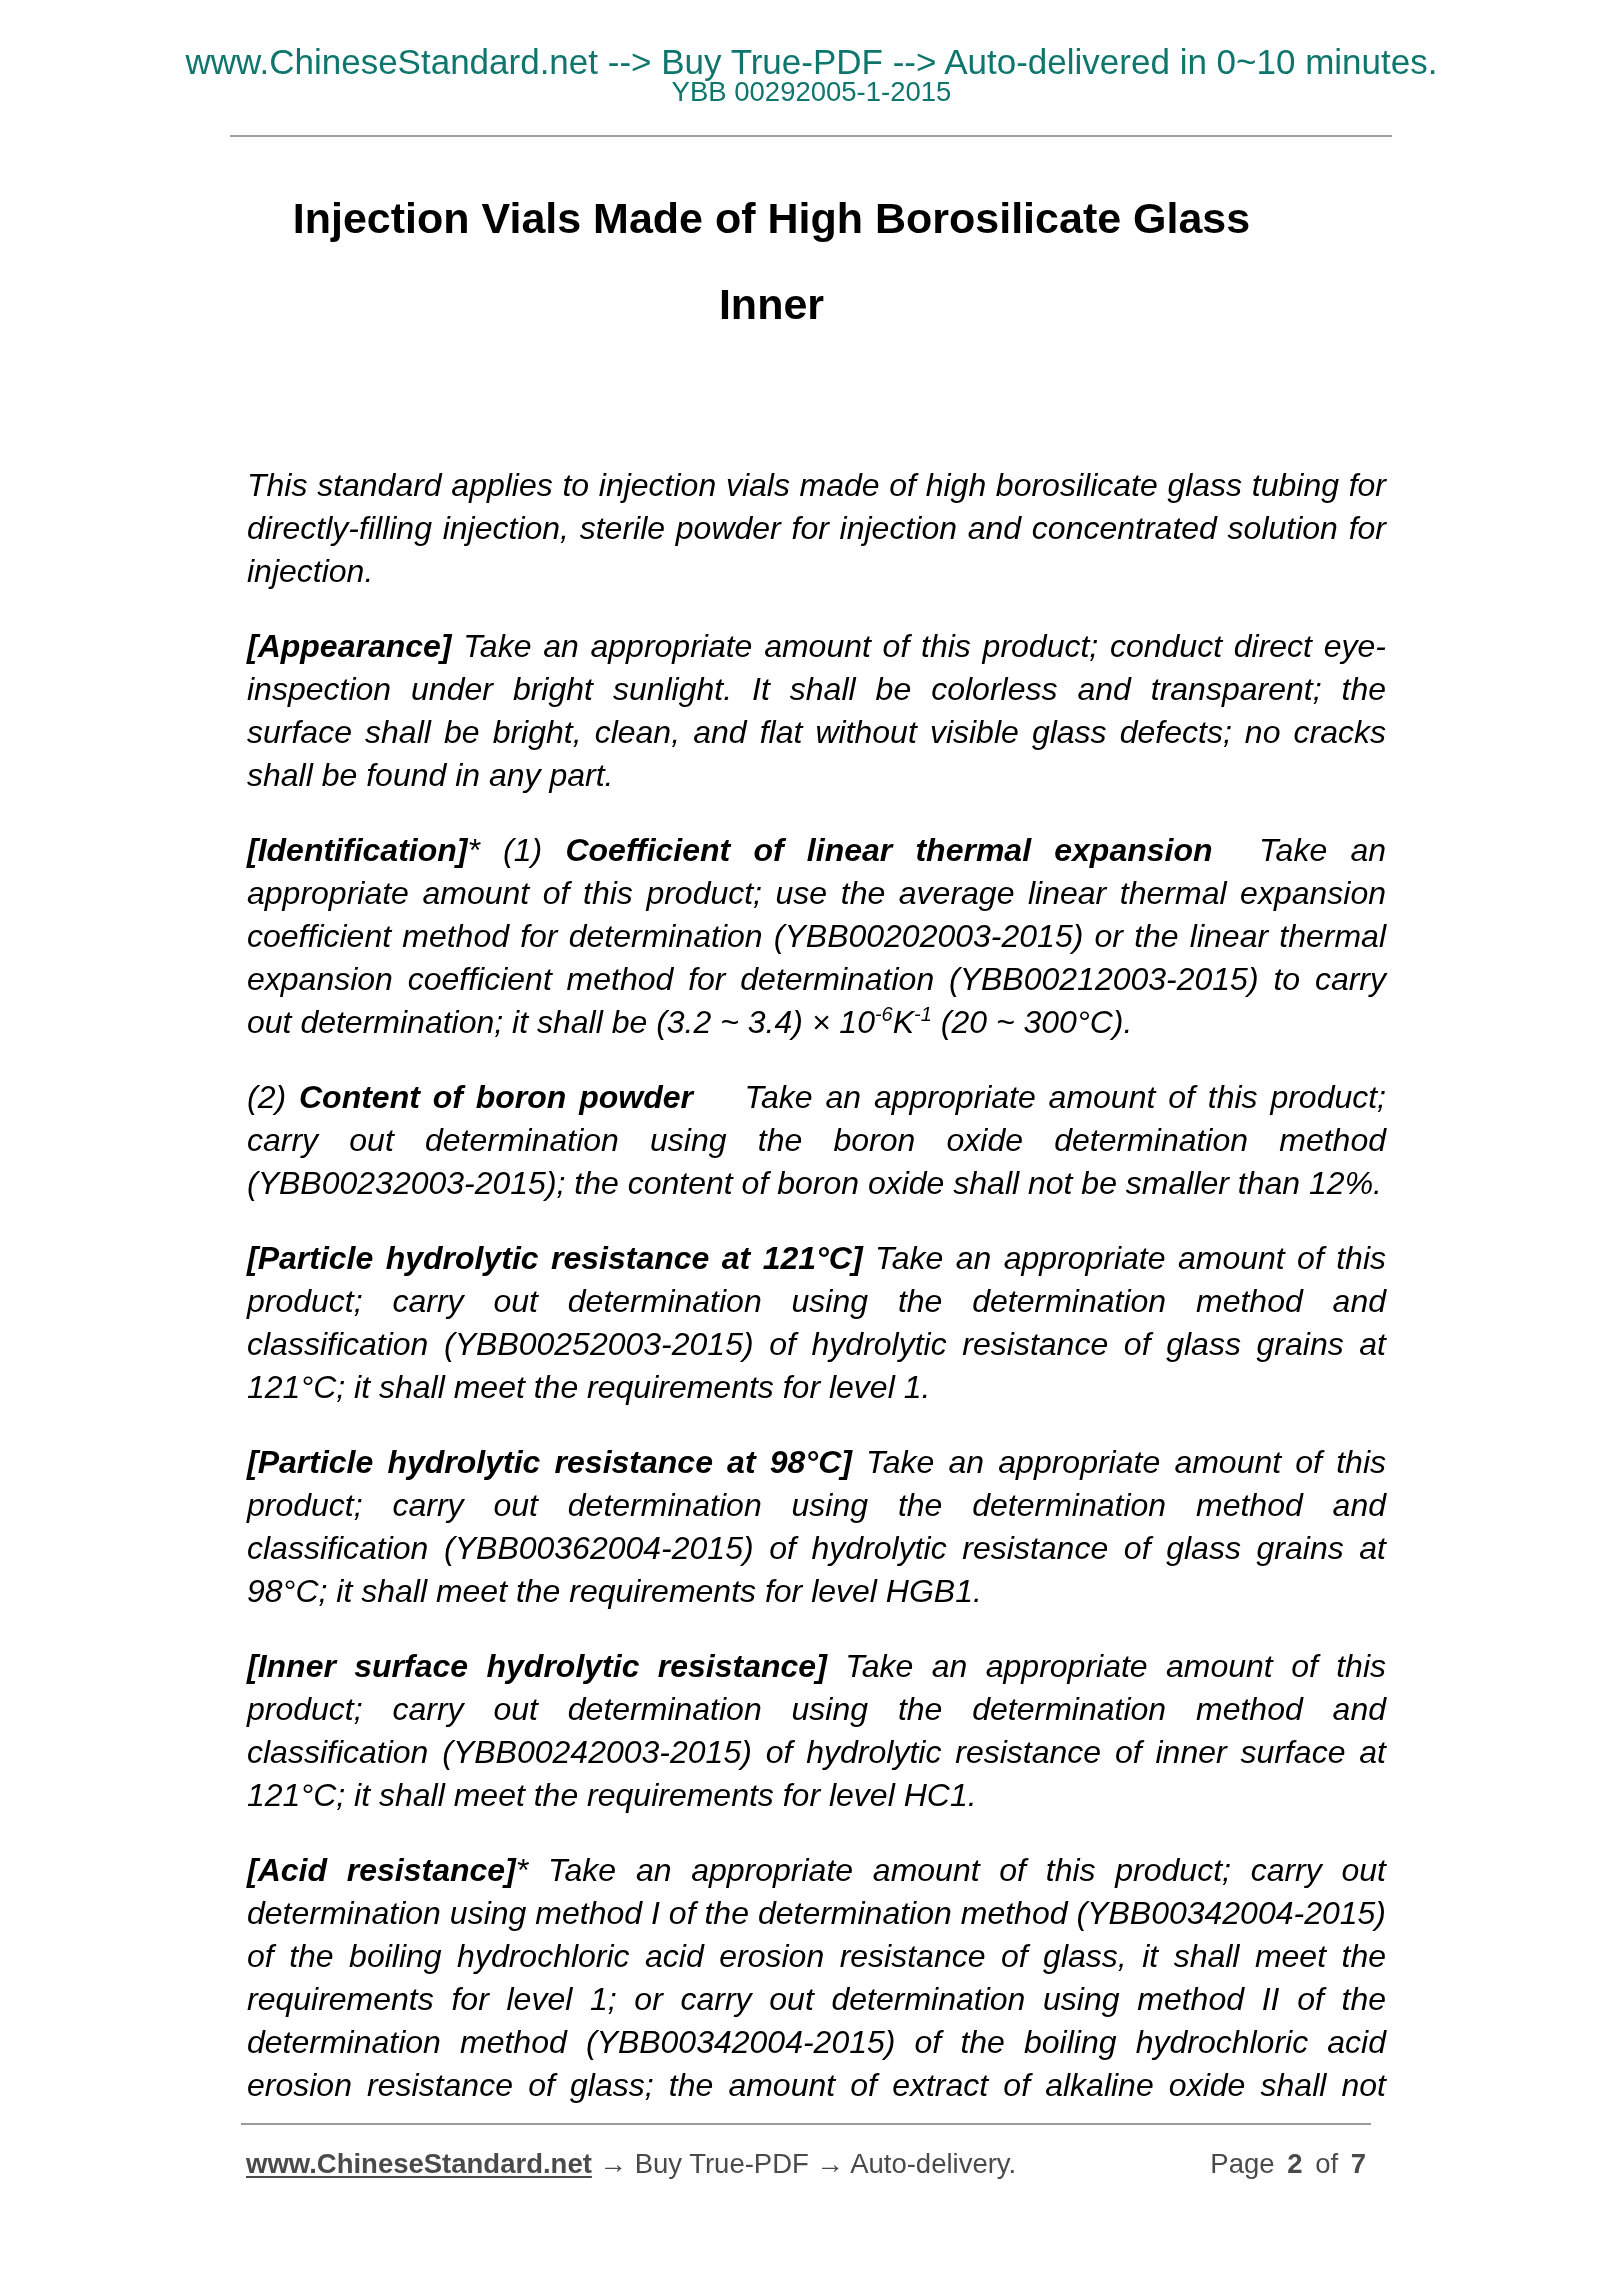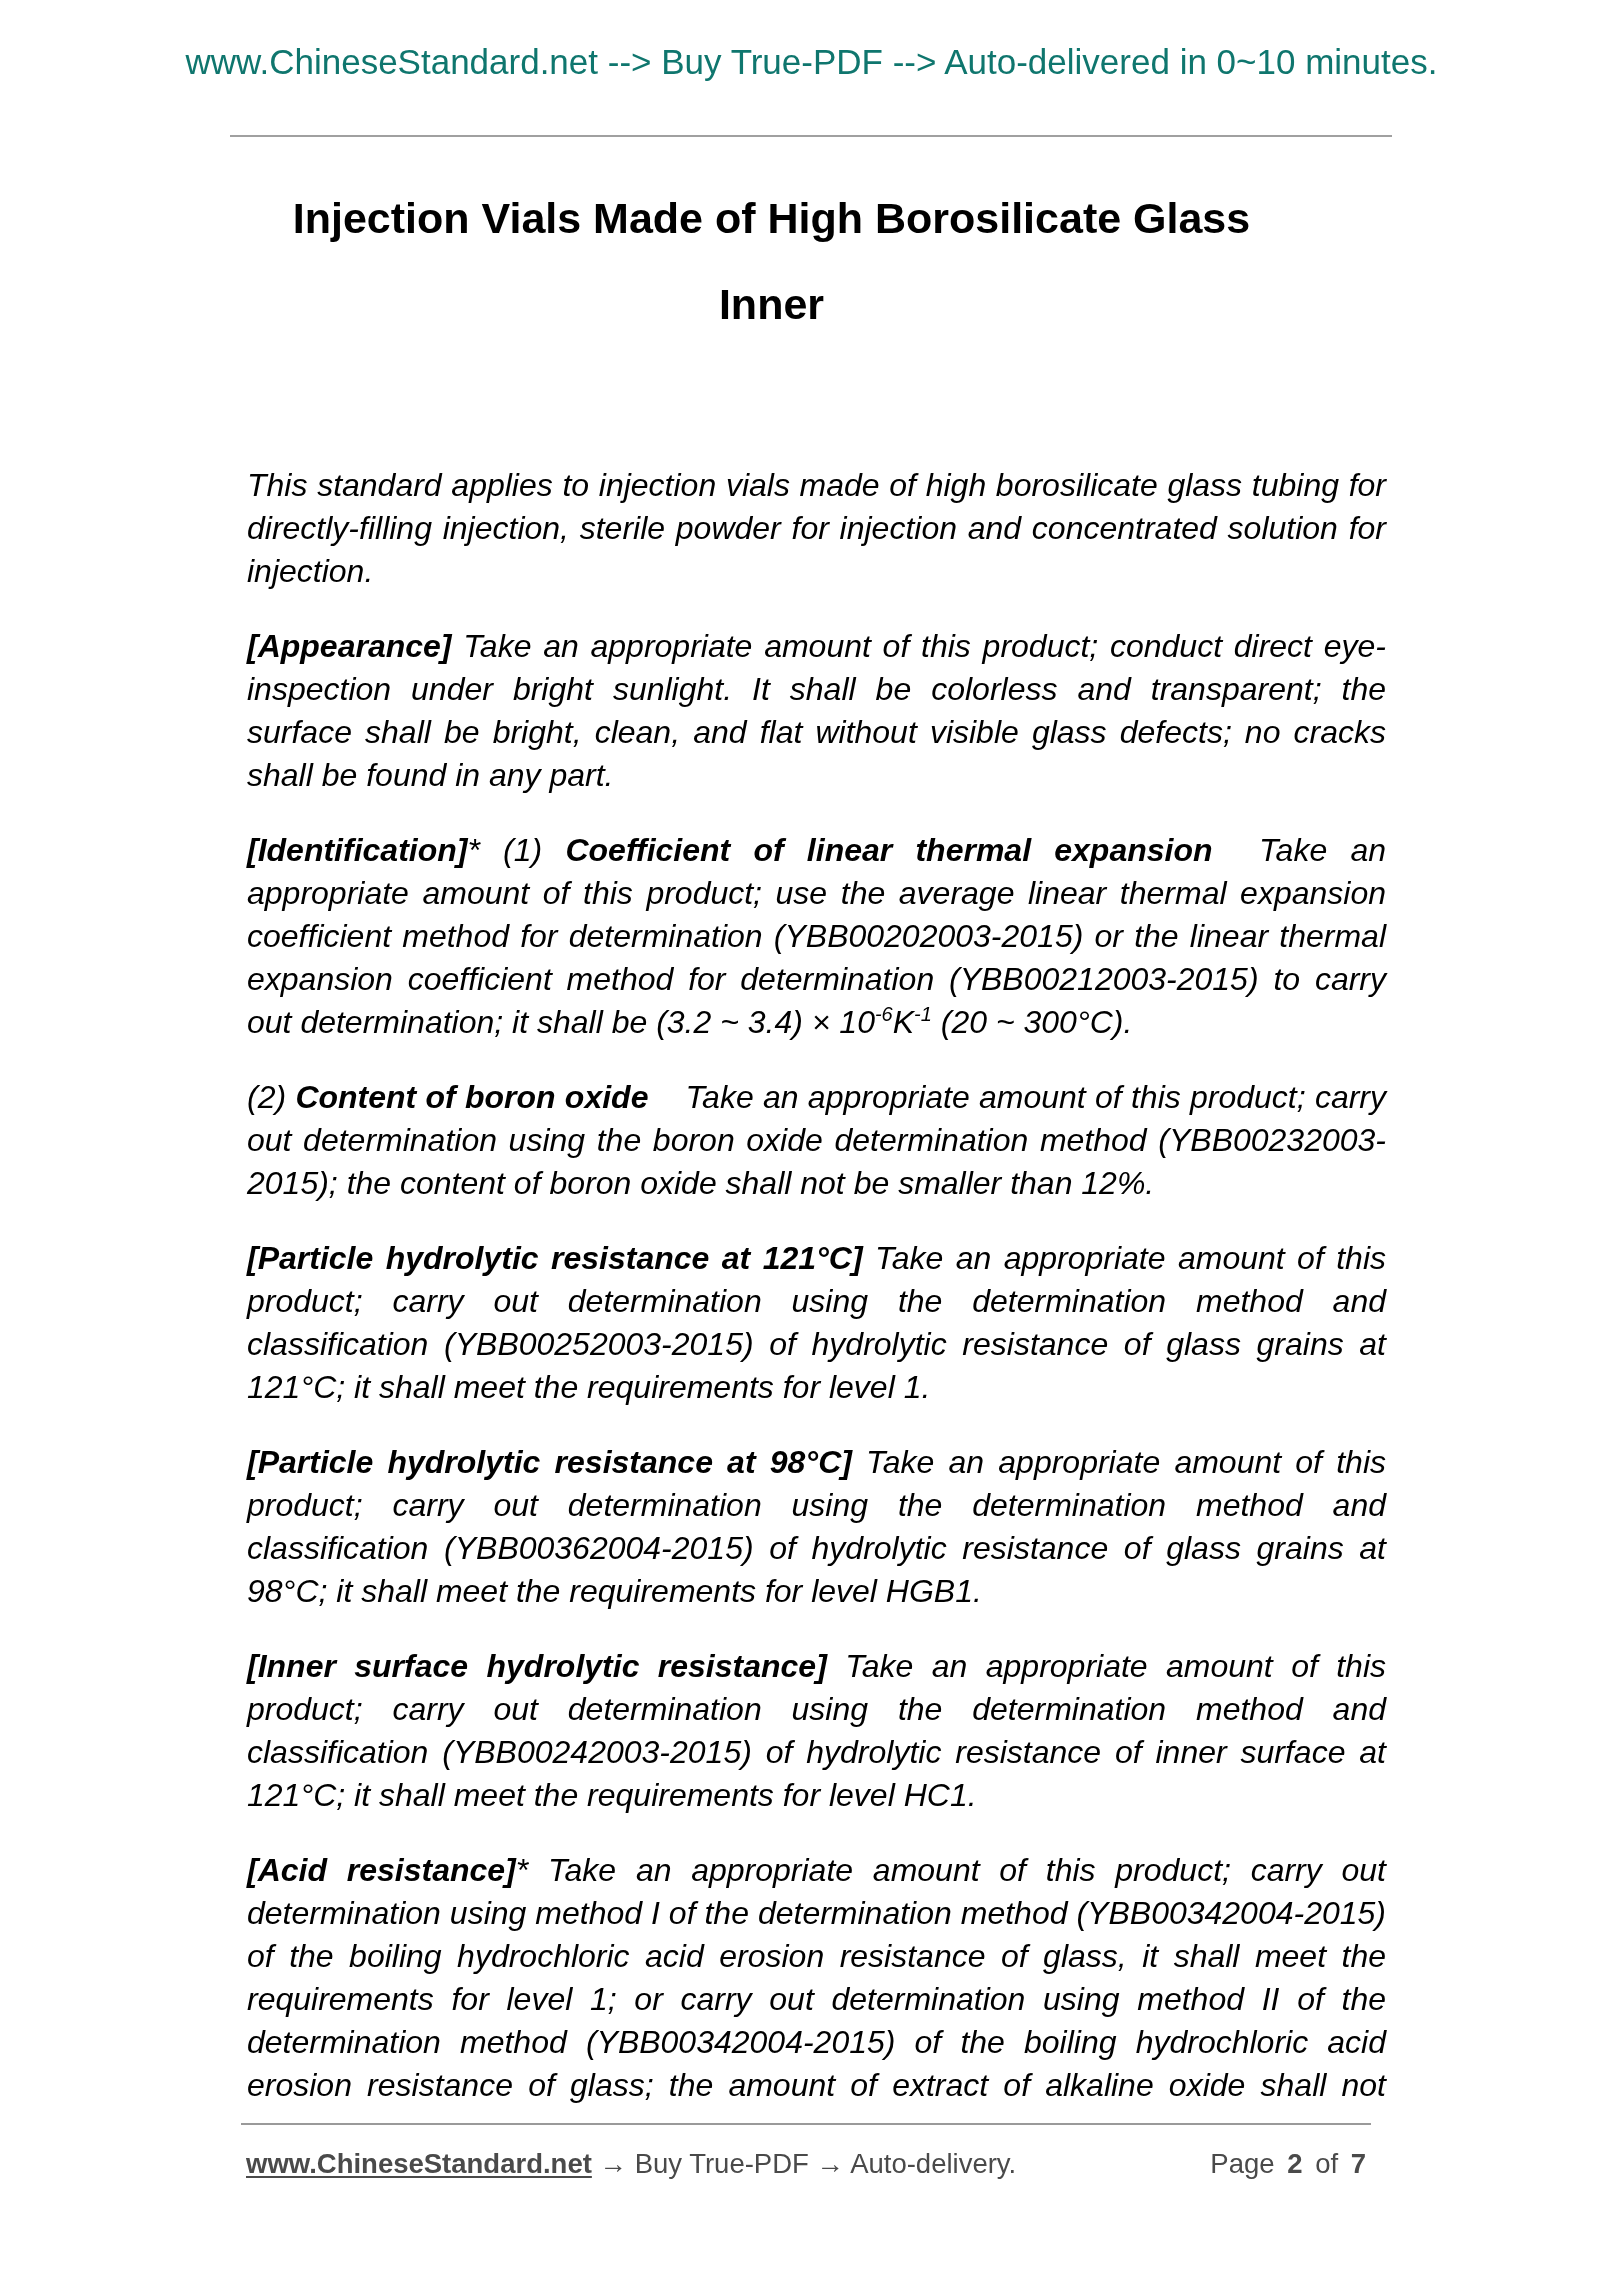--- a/index.html
+++ b/index.html
@@ -120,34 +120,35 @@
   }
   .footer-right b {
     font-weight: bold;
   }
 </style>
 </head>
 <body>
 
 <div class="page-header">
   <span class="header-banner">www.ChineseStandard.net --&gt; Buy True-PDF --&gt; Auto-delivered in 0~10 minutes.</span>
+  <span class="header-std">YBB 00292005-1-2015</span>
 </div>
 <div class="header-rule"></div>
 
 <div class="title title-line1">Injection Vials Made of High Borosilicate Glass</div>
 <div class="title title-line2">Inner</div>
 
 <div class="body-text">
   <p><span>This standard applies to injection vials made of high borosilicate glass tubing for directly-filling injection, sterile powder for injection and concentrated solution for injection.</span></p>
 
   <p><b>[Appearance]</b><span> Take an appropriate amount of this product; conduct direct eye-inspection under bright sunlight. It shall be colorless and transparent; the surface shall be bright, clean, and flat without visible glass defects; no cracks shall be found in any part.</span></p>
 
   <p><b>[Identification]</b><span>*</span><span> (1) </span><b>Coefficient of linear thermal expansion</b><span style="white-space:pre-wrap">  Take an appropriate amount of this product; use the average linear thermal expansion coefficient method for determination (YBB00202003-2015) or the linear thermal expansion coefficient method for determination (YBB00212003-2015) to carry out determination; it shall be (3.2 ~ 3.4) × 10</span><sup>-6</sup><span>K</span><sup>-1</sup><span> (20 ~ 300°C).</span></p>
 
-  <p><span>(2) </span><b>Content of boron oxide</b><span style="white-space:pre-wrap">    Take an appropriate amount of this product; carry out determination using the boron oxide determination method (YBB00232003-2015); the content of boron oxide shall not be smaller than 12%.</span></p>
+  <p><span>(2) </span><b>Content of boron powder</b><span style="white-space:pre-wrap">    Take an appropriate amount of this product; carry out determination using the boron oxide determination method (YBB00232003-2015); the content of boron oxide shall not be smaller than 12%.</span></p>
 
   <p><b>[Particle hydrolytic resistance at 121°C]</b><span> Take an appropriate amount of this product; carry out determination using the determination method and classification (YBB00252003-2015) of hydrolytic resistance of glass grains at 121°C; it shall meet the requirements for level 1.</span></p>
 
   <p><b>[Particle hydrolytic resistance at 98°C]</b><span> Take an appropriate amount of this product; carry out determination using the determination method and classification (YBB00362004-2015) of hydrolytic resistance of glass grains at 98°C; it shall meet the requirements for level HGB1.</span></p>
 
   <p><b>[Inner surface hydrolytic resistance]</b><span> Take an appropriate amount of this product; carry out determination using the determination method and classification (YBB00242003-2015) of hydrolytic resistance of inner surface at 121°C; it shall meet the requirements for level HC1.</span></p>
 
   <p class="last" style="text-align-last:justify"><b>[Acid resistance]</b><span>*</span><span> Take an appropriate amount of this product; carry out determination using method I of the determination method (YBB00342004-2015) of the boiling hydrochloric acid erosion resistance of glass, it shall meet the requirements for level 1; or carry out determination using method II of the determination method (YBB00342004-2015) of the boiling hydrochloric acid erosion resistance of glass; the amount of extract of alkaline oxide shall not</span></p>
 </div>
 

